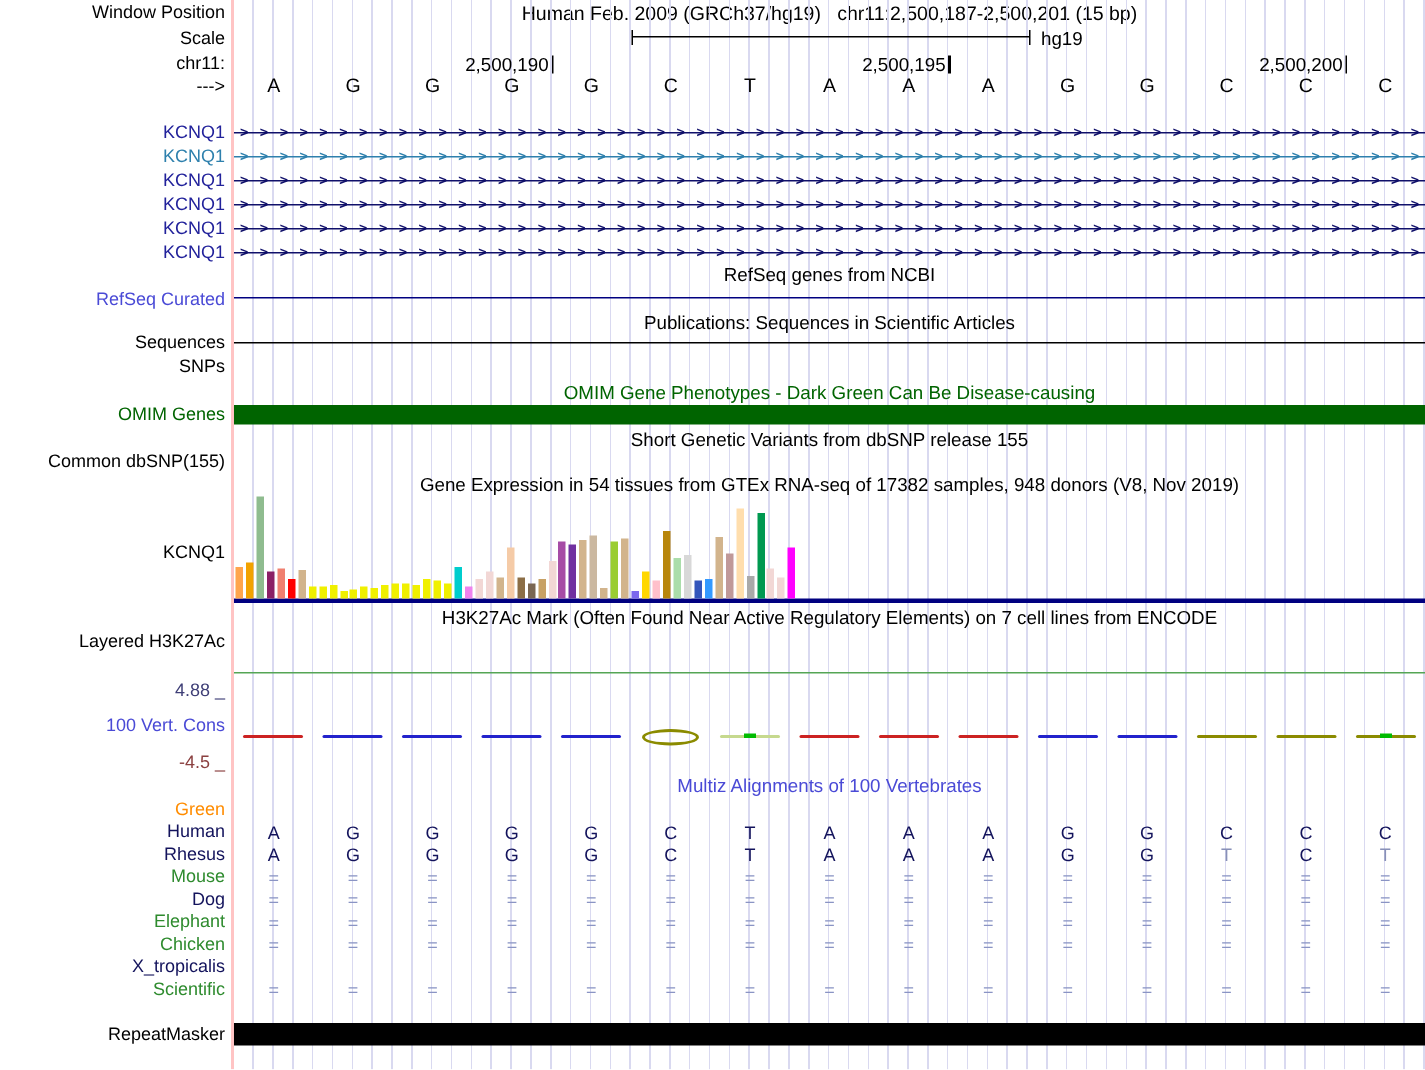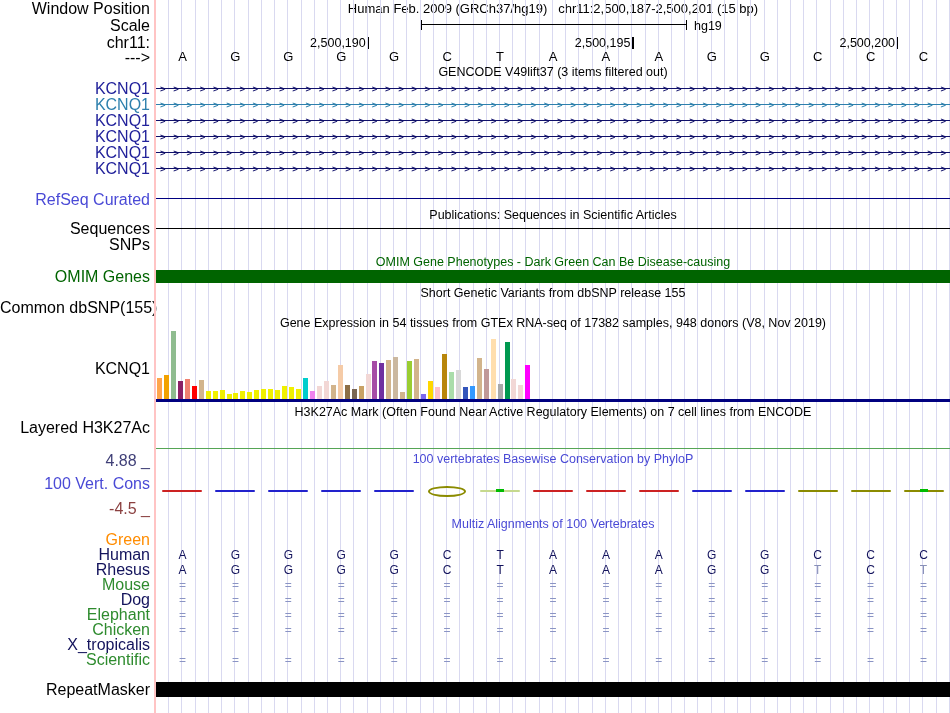--- a/index.html
+++ b/index.html
@@ -1,20 +1,20 @@
 <!DOCTYPE html>
 <html><head>
 <meta charset="utf-8">
 <style>
   html,body{margin:0;padding:0;background:#fff;}
   #app{position:relative;width:950px;height:713px;background:#fff;overflow:hidden;
        font-family:"Liberation Sans",sans-serif;font-size:12px;color:#000;}
   .abs{position:absolute;}
   .lbl{position:absolute;left:0;width:150px;text-align:right;white-space:nowrap;
-       font-size:16px;line-height:13px;}
+       font-size:12px;line-height:13px;}
   .title{position:absolute;left:156px;width:794px;text-align:center;white-space:nowrap;
        font-size:12.5px;line-height:13px;}
   #track{position:absolute;left:156px;top:0;width:794px;height:713px;}
   #grid{position:absolute;left:0;top:0;width:794px;height:713px;
         background:repeating-linear-gradient(to right,transparent 0px,transparent 12.23px,#d9d9f0 12.23px,#d9d9f0 13.23px);}
   #pinkline{position:absolute;left:-2px;top:0;width:1.5px;height:713px;background:#ffc4c4;}
   .hline{position:absolute;left:0;width:794px;}
   .cell{position:absolute;text-align:center;white-space:nowrap;}
   .seqbase{font-size:13px;line-height:14px;color:#000;}
   .generow{position:absolute;left:0;width:794px;height:13px;}
@@ -56,27 +56,26 @@
     <span>Human Feb. 2009 (GRCh37/hg19)</span>&nbsp;&nbsp;&nbsp;<span>chr11:2,500,187-2,500,201 (15 bp)</span>
   </div>
 
   <div id="track">
     <div id="grid"></div>
     <div id="pinkline"></div>
 
     <div class="scalebar" style="left:265px;width:264px"></div>
     <div class="abs" style="top:19px;left:538px;font-size:12.5px">hg19</div>
 
-    <div class="title" style="top:66px;left:0">GENCODE V49lift37 (3 items filtered out)</div>
+    <div class="title" style="top:177px;left:0">RefSeq genes from NCBI</div>
     <div class="title" style="top:256px;left:0;color:#006400">OMIM Gene Phenotypes - Dark Green Can Be Disease-causing</div>
     <div class="title" style="top:209px;left:0">Publications: Sequences in Scientific Articles</div>
     <div class="title" style="top:287px;left:0">Short Genetic Variants from dbSNP release 155</div>
     <div class="title" style="top:317px;left:0">Gene Expression in 54 tissues from GTEx RNA-seq of 17382 samples, 948 donors (V8, Nov 2019)</div>
     <div class="title" style="top:406px;left:0">H3K27Ac Mark (Often Found Near Active Regulatory Elements) on 7 cell lines from ENCODE</div>
-    <div class="title" style="top:453px;left:0;color:#4a4ad6">100 vertebrates Basewise Conservation by PhyloP</div>
     <div class="title" style="top:518px;left:0;color:#4a4ad6">Multiz Alignments of 100 Vertebrates</div>
 
     <div class="hline" style="top:198px;height:1.4px;background:#000080"></div>
     <div class="hline" style="top:228px;height:1.2px;background:#000"></div>
     <div class="hline" style="top:270px;height:13px;background:#006400"></div>
     <div class="hline" style="top:399px;height:3px;background:#000080"></div>
     <div class="hline" style="top:448px;height:1.4px;background:#55a555"></div>
     <div class="hline" style="top:682px;height:15px;background:#000"></div>
 
     <div id="ticks">

